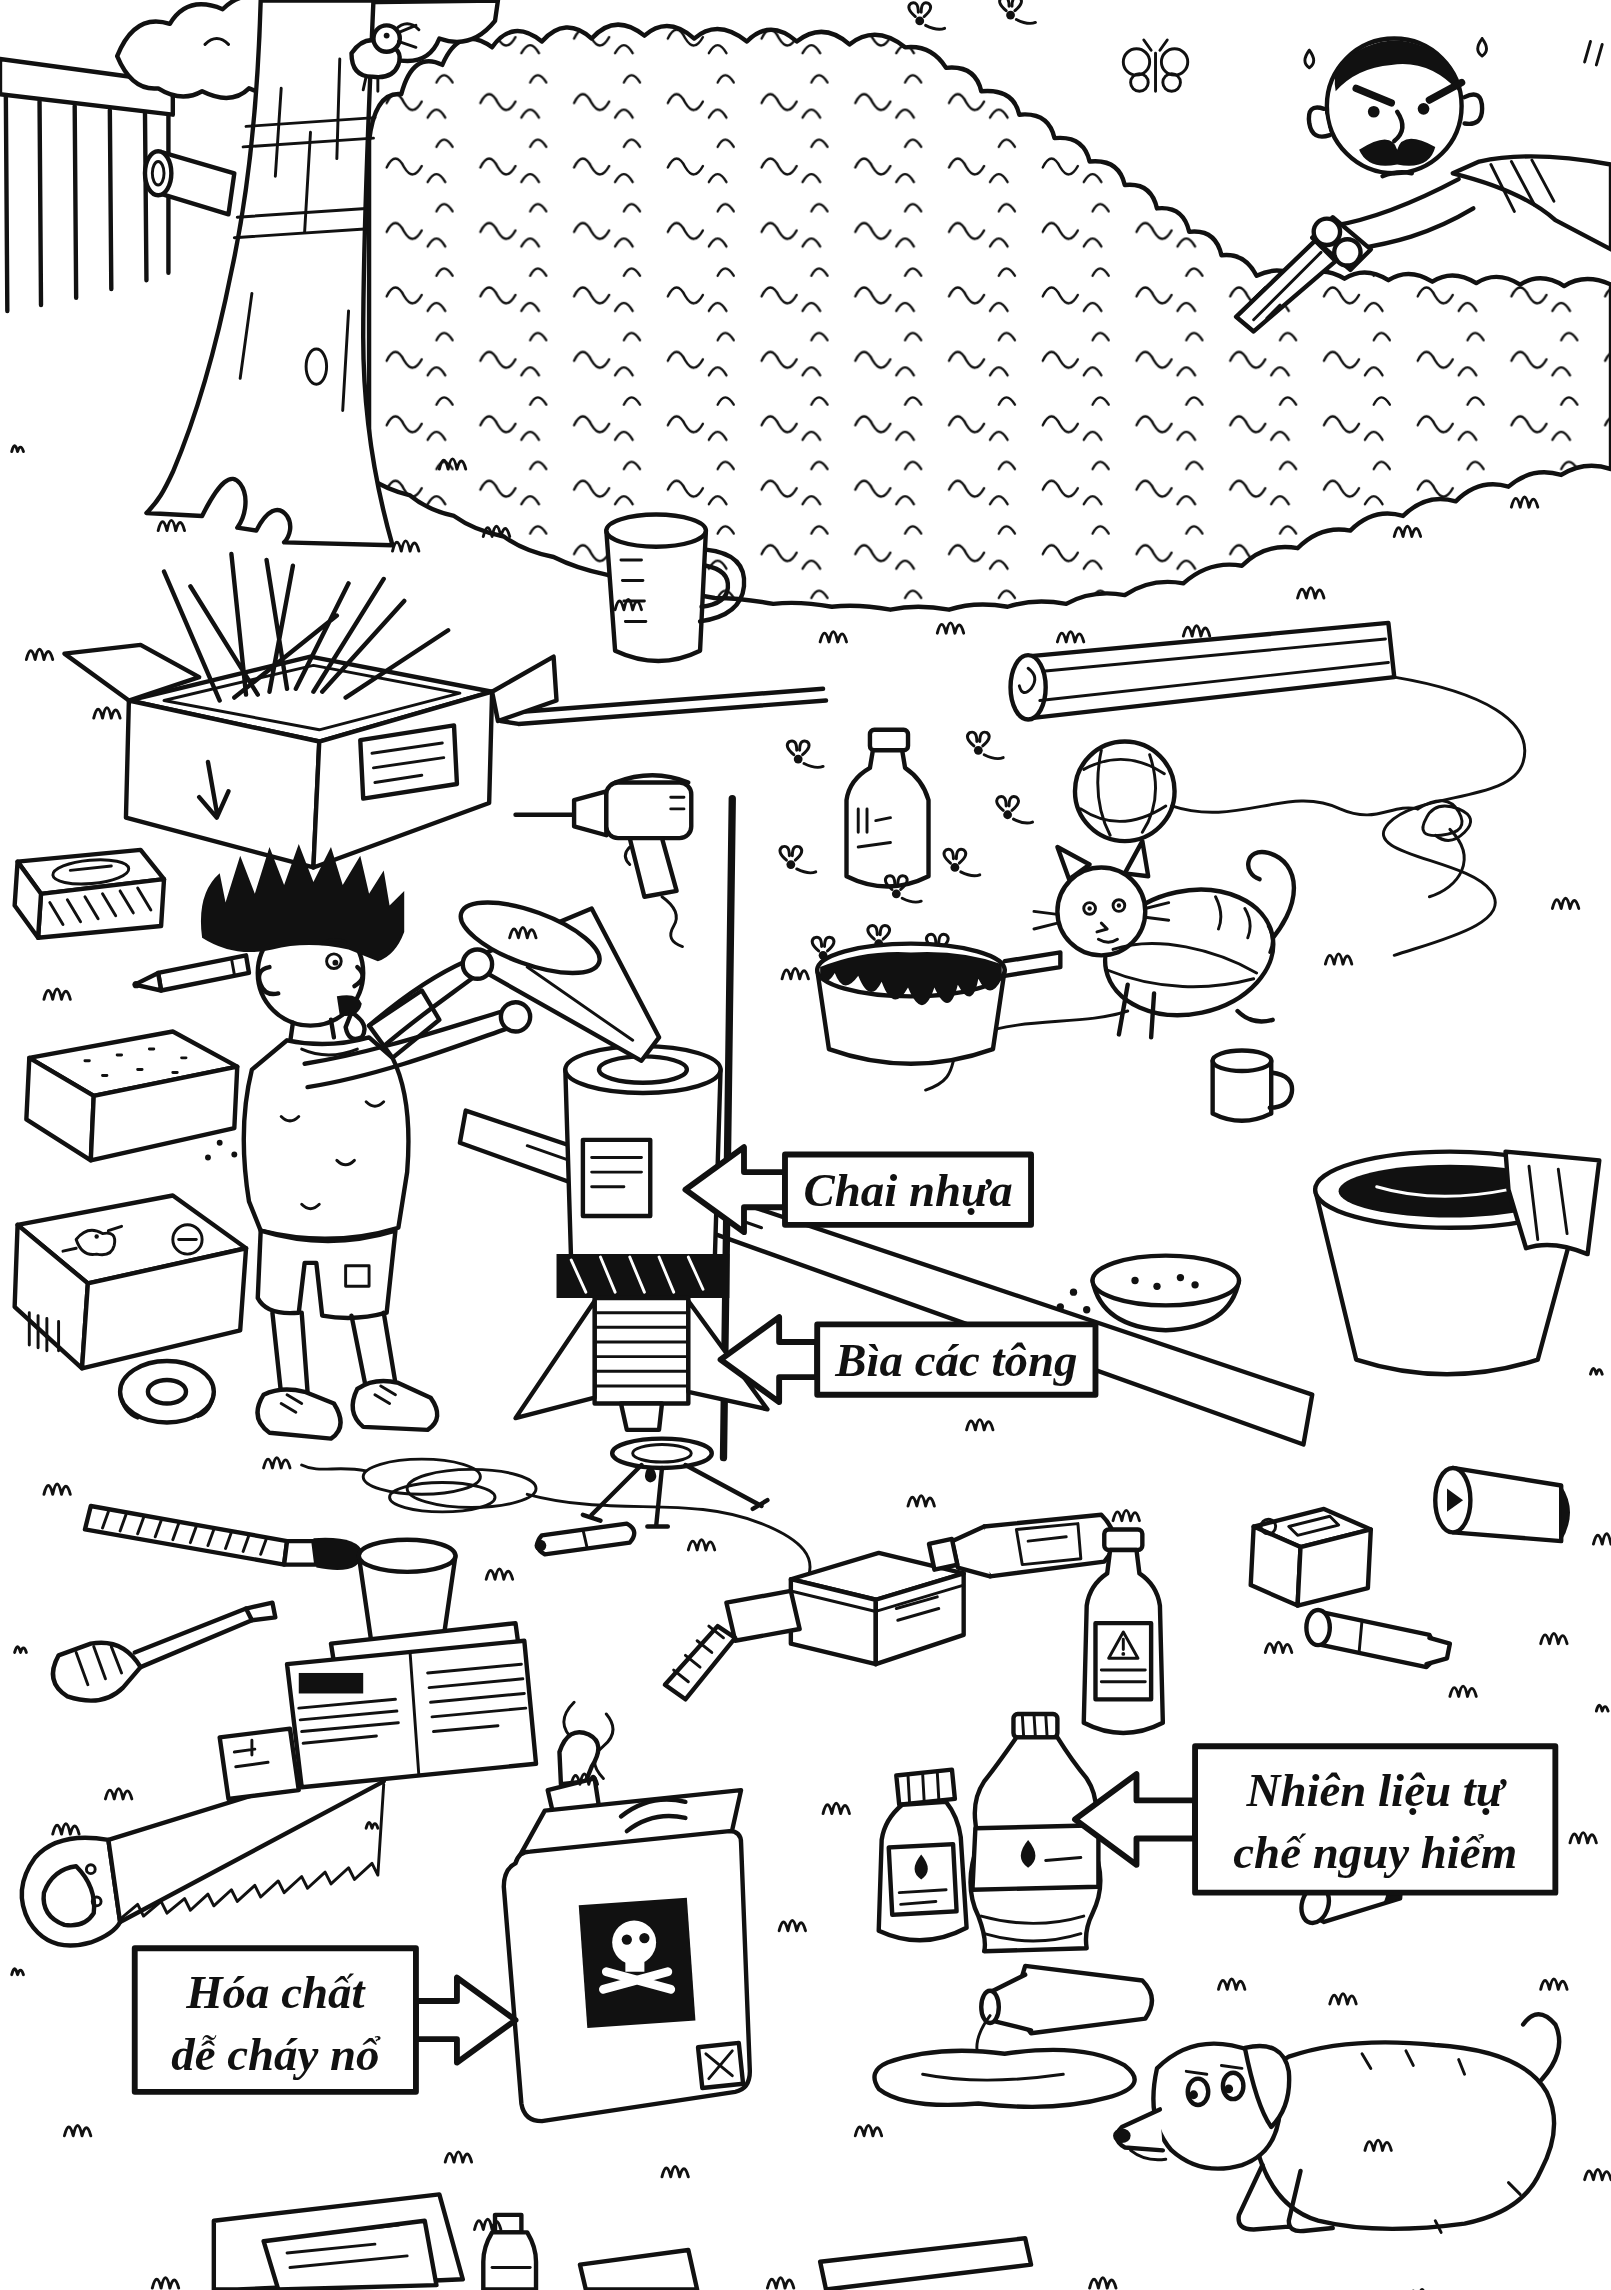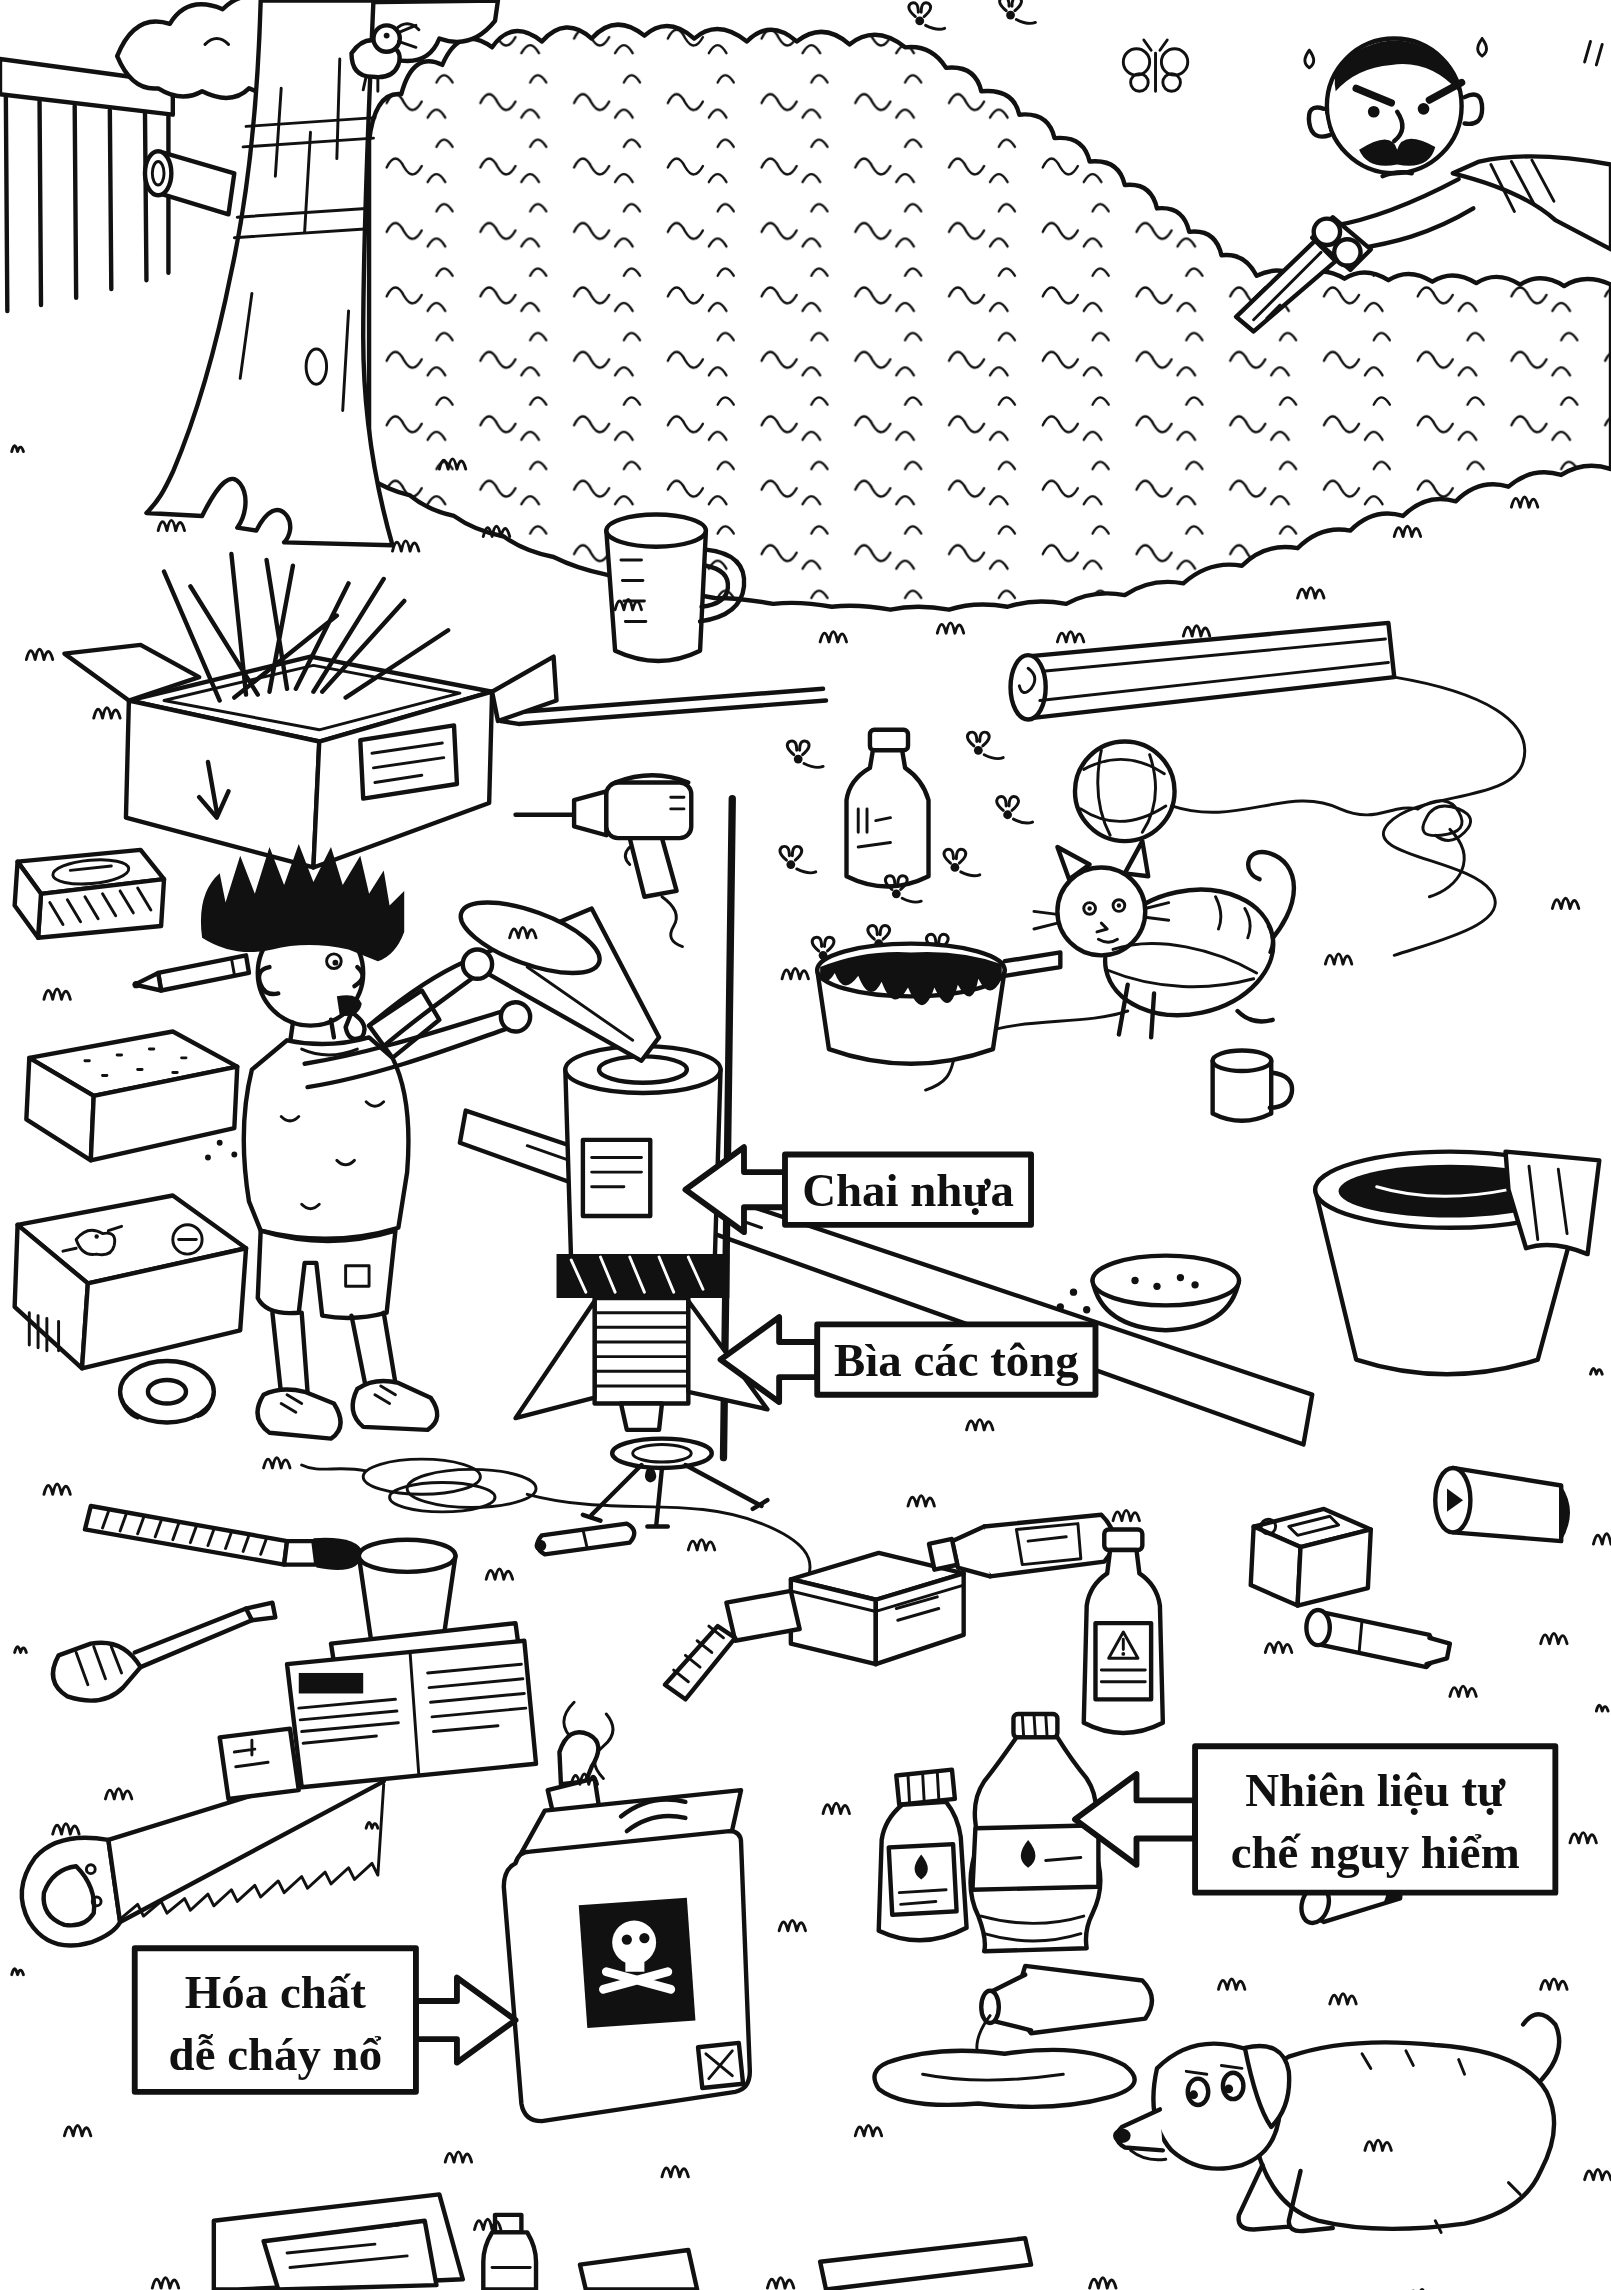--- a/index.html
+++ b/index.html
@@ -1,16 +1,16 @@
 <!DOCTYPE html>
 <html style="font-size:15px"><head>
 <meta charset="utf-8">
 <style>
   html,body{margin:0;padding:0;background:#fff;}
-  .page{position:relative;width:1611px;height:2290px;background:#fff;overflow:hidden;}
+  .page{position:relative;width:1611px;height:2290px;background:#fff;overflow:hidden;font-style:italic;}
   .page svg{display:block;width:100%;height:100%;}
   
   .wf{fill:#fff;}
   .inkf{fill:#111;stroke:none;}
   .thin{stroke-width:2;}
   .thick{stroke-width:5;}
   text.callout{font-family:"Liberation Serif",serif;font-weight:700;font-size:32px;fill:#111;stroke:none;text-anchor:middle;}
 </style>
 </head>
 <body>

